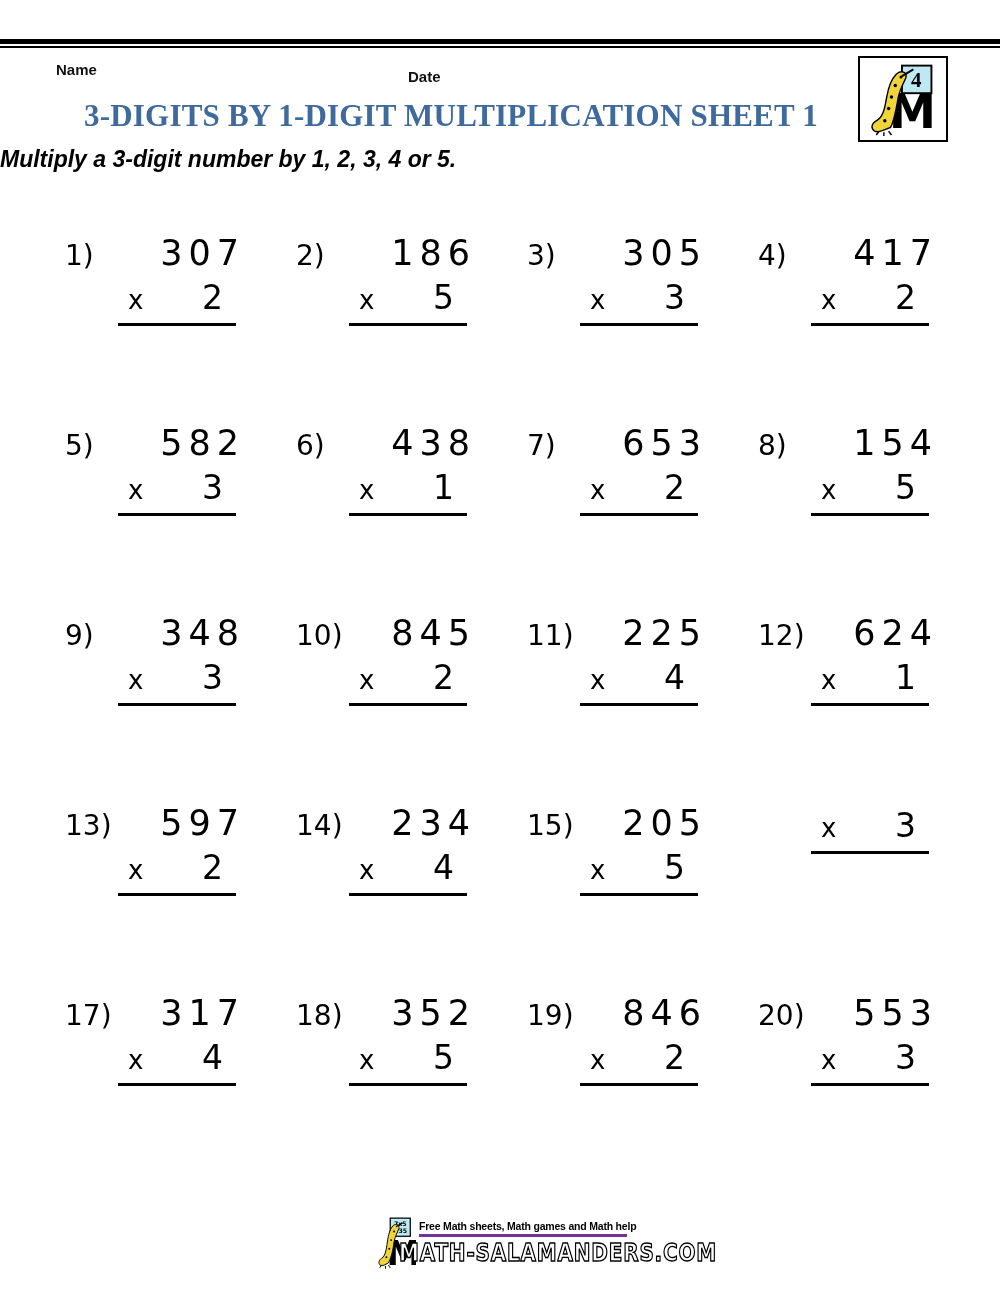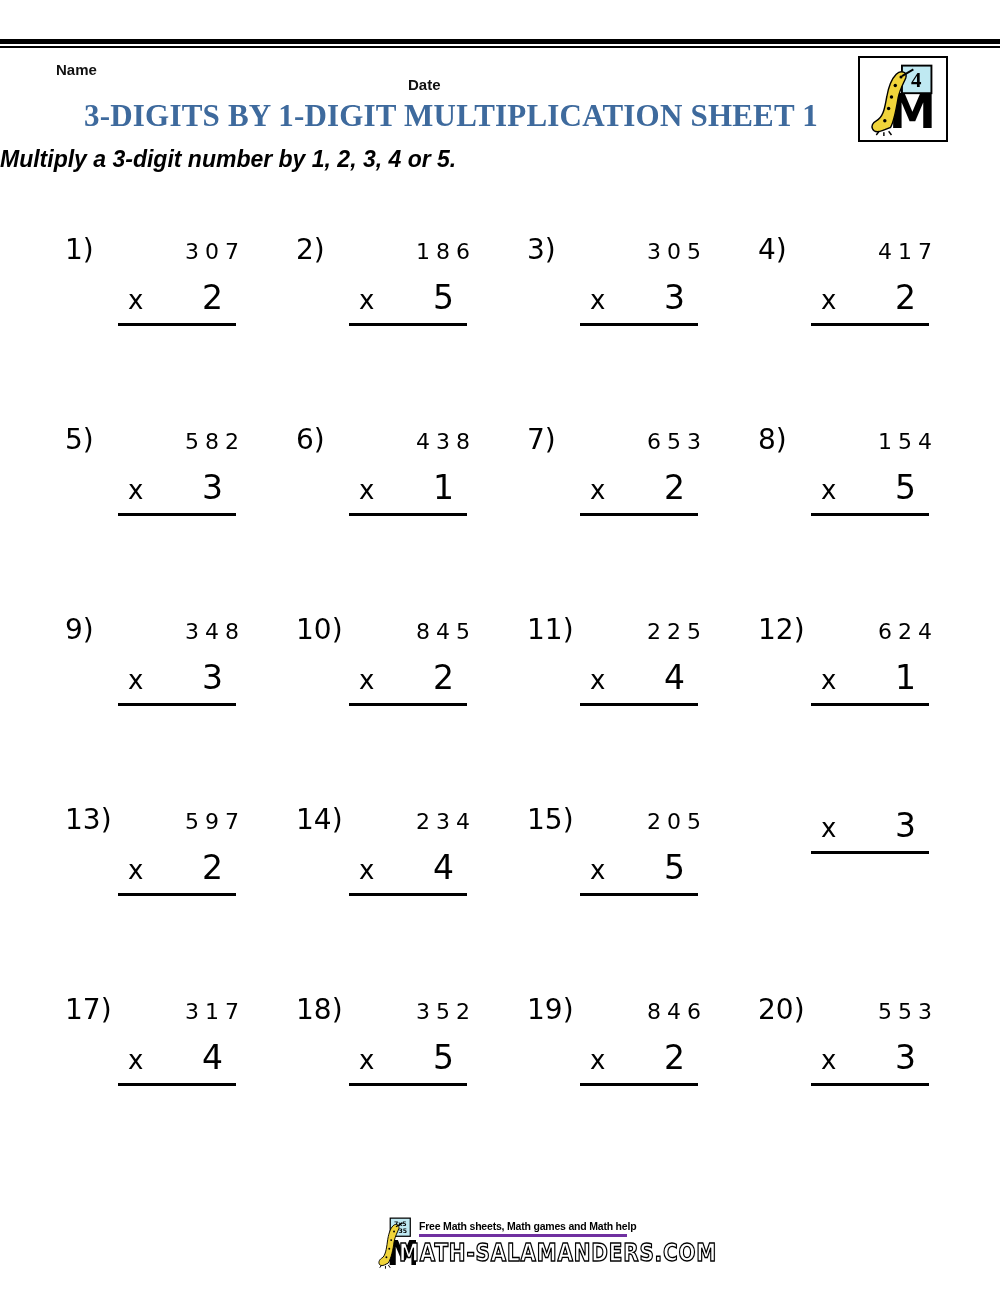--- a/index.html
+++ b/index.html
@@ -15,21 +15,21 @@
   
   .top-rule {
     position:absolute; left:0; top:39px; width:1000px;
     height:2px; background:#fff;
     border-top:5px solid #000;
     border-bottom:2px solid #000;
   }
 
   .meta-label { position:absolute; font-size:15px; font-weight:600; color:#111; }
   .name-label { left:56px; top:61px; }
-  .date-label { left:408px; top:76px; }
+  .date-label { left:408px; top:68px; }
 
   
   .logo-box {
     position:absolute; left:858px; top:56px; width:86px; height:82px;
     border:2px solid #000; background:#fff;
   }
 
   .page-title {
     position:absolute; left:57px; top:99px;
     font-family:"Liberation Serif", serif;
@@ -47,21 +47,21 @@
   .problems {
     position:absolute; left:65px; top:233px;
     display:grid;
     grid-template-columns:repeat(4, 231px);
     grid-auto-rows:190px;
     font-family:"DejaVu Sans", sans-serif;
   }
   .problem { width:180px; }
   .p-top { display:flex; align-items:baseline; height:42px; }
   .p-label { flex:0 0 55px; font-size:28px; }
-  .p-val { flex:1; text-align:right; font-size:22px; letter-spacing:6px; margin-right:0px; }
+  .p-val { flex:1; text-align:right; font-size:35px; letter-spacing:6px; margin-right:0px; }
   .p-bot {
     display:flex; justify-content:space-between; align-items:baseline;
     margin-left:55px; width:115px; margin-top:3px; height:38px;
   }
   .p-op { font-size:26px; margin-left:8px; }
   .p-mult { font-size:33px; margin-right:12px; }
   .p-line { margin-left:53px; width:118px; height:3px; background:#000; margin-top:7px; }
 
   
   .footer { position:absolute; left:374px; top:1214px; width:280px; }

